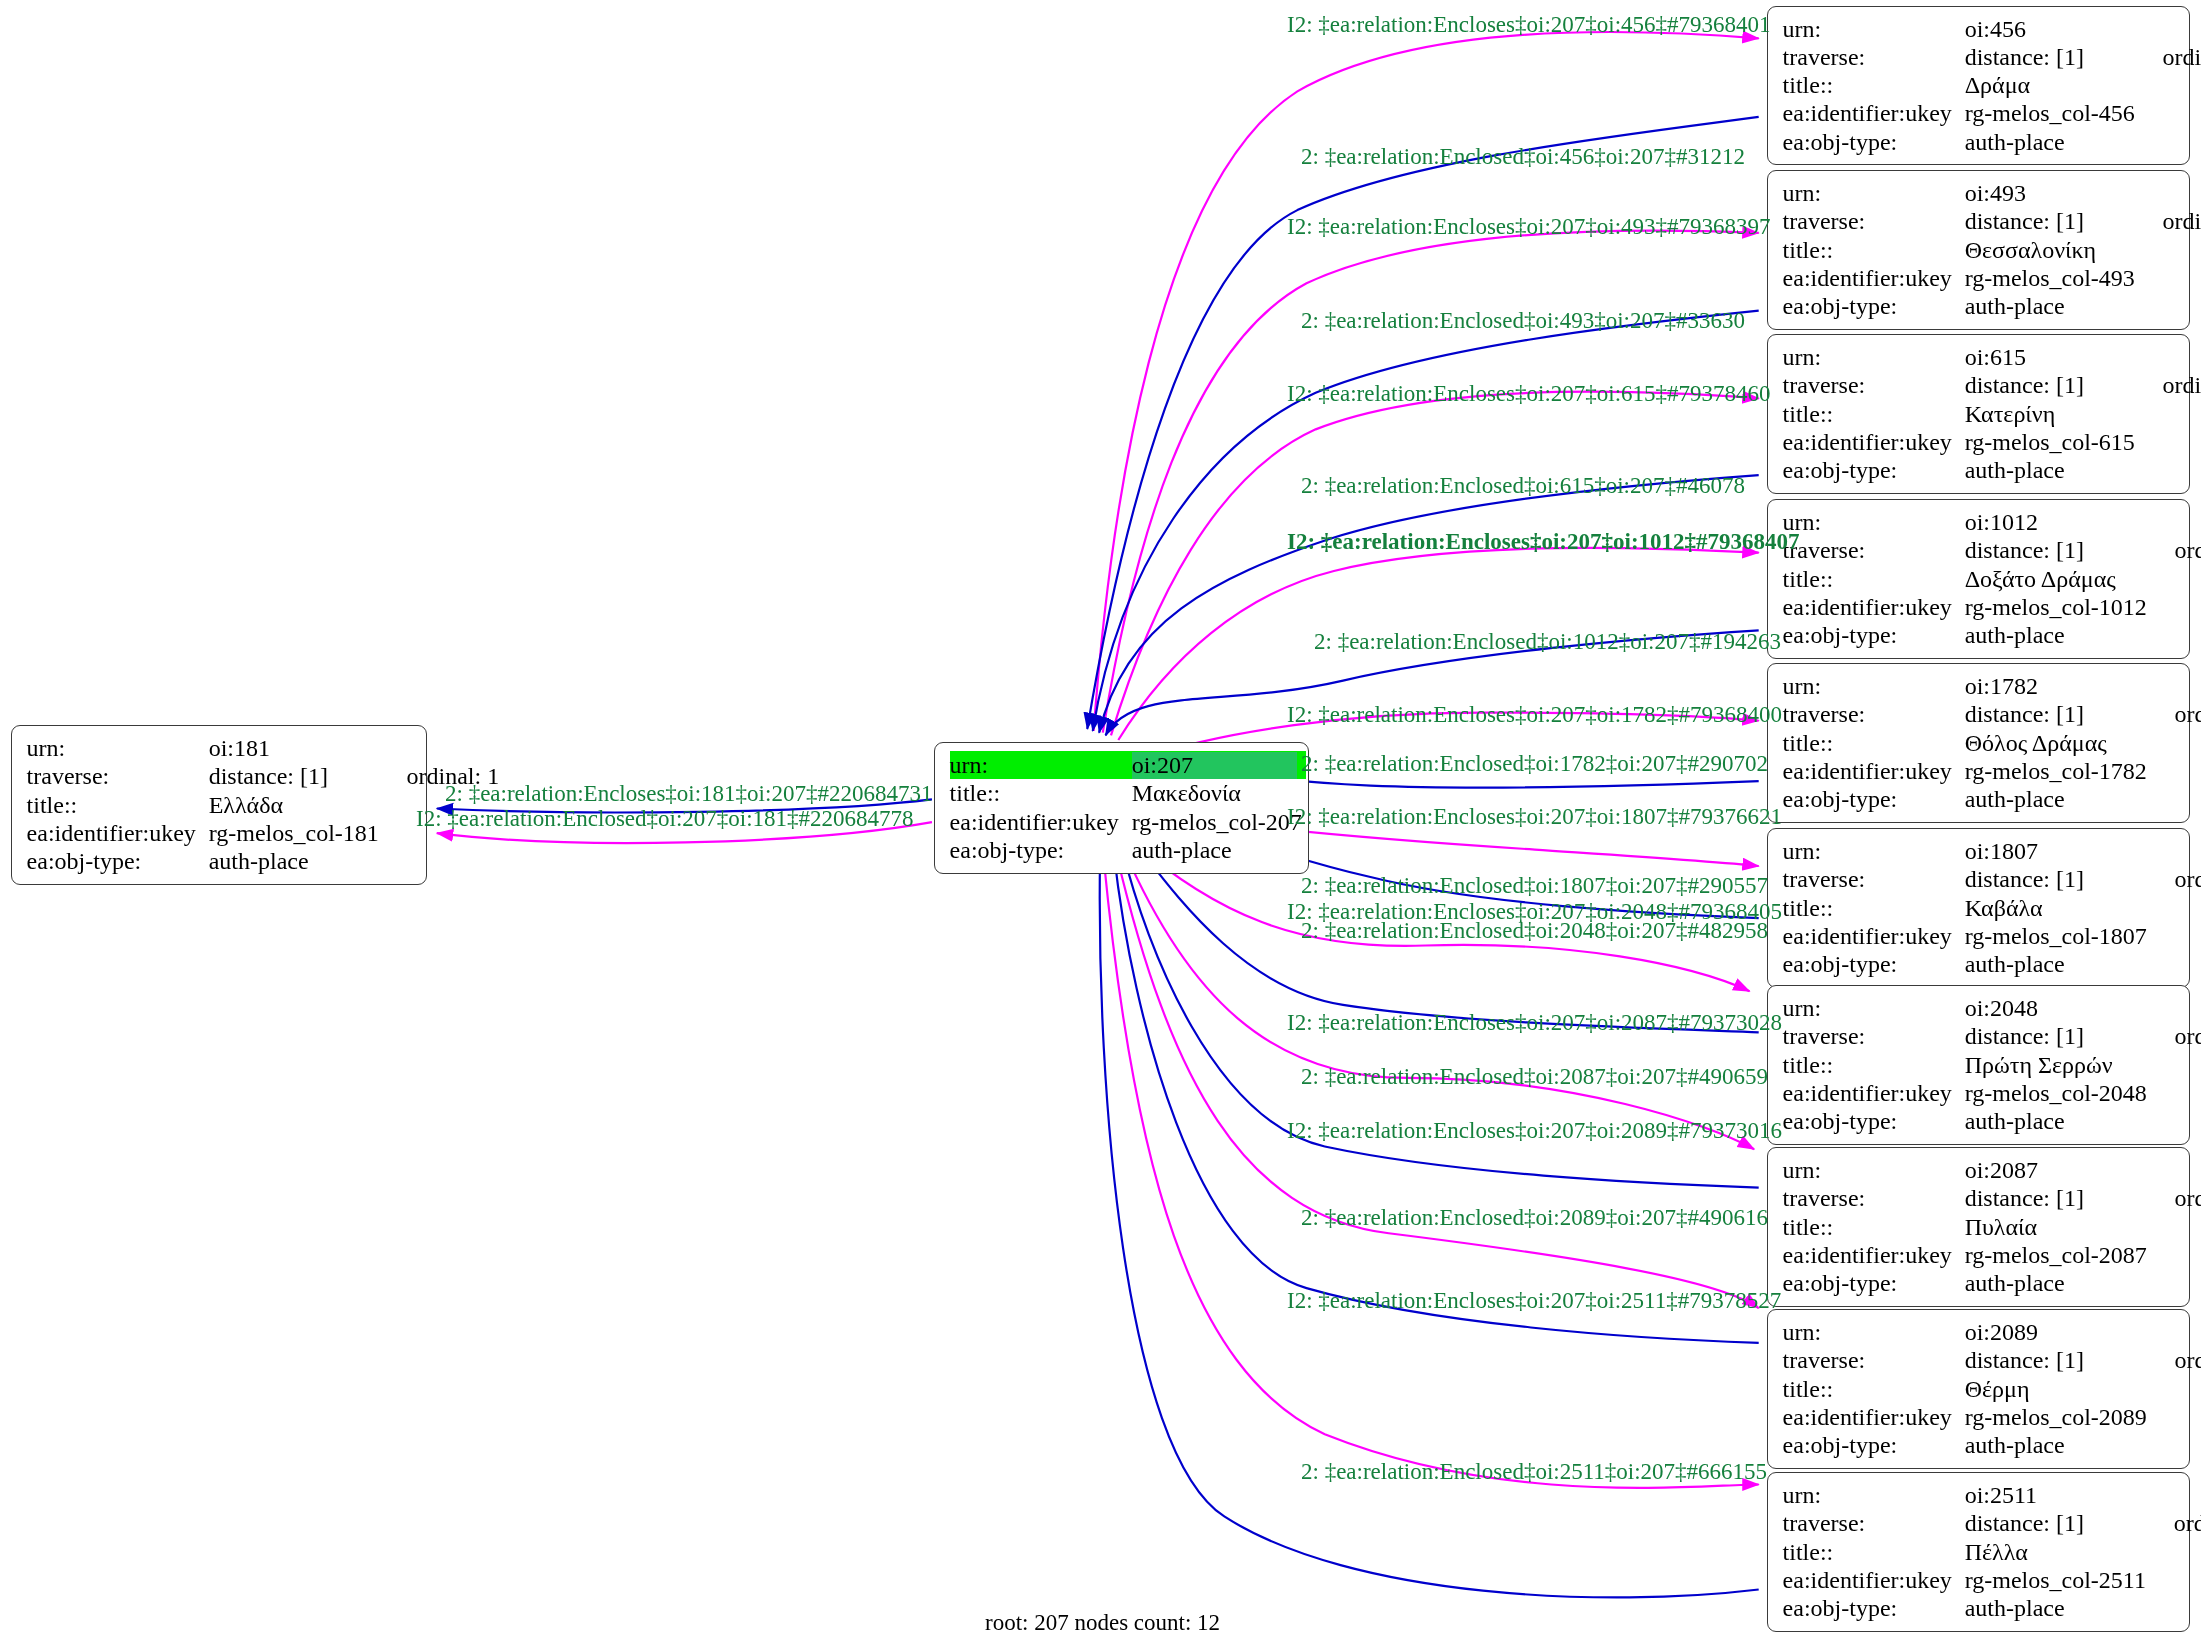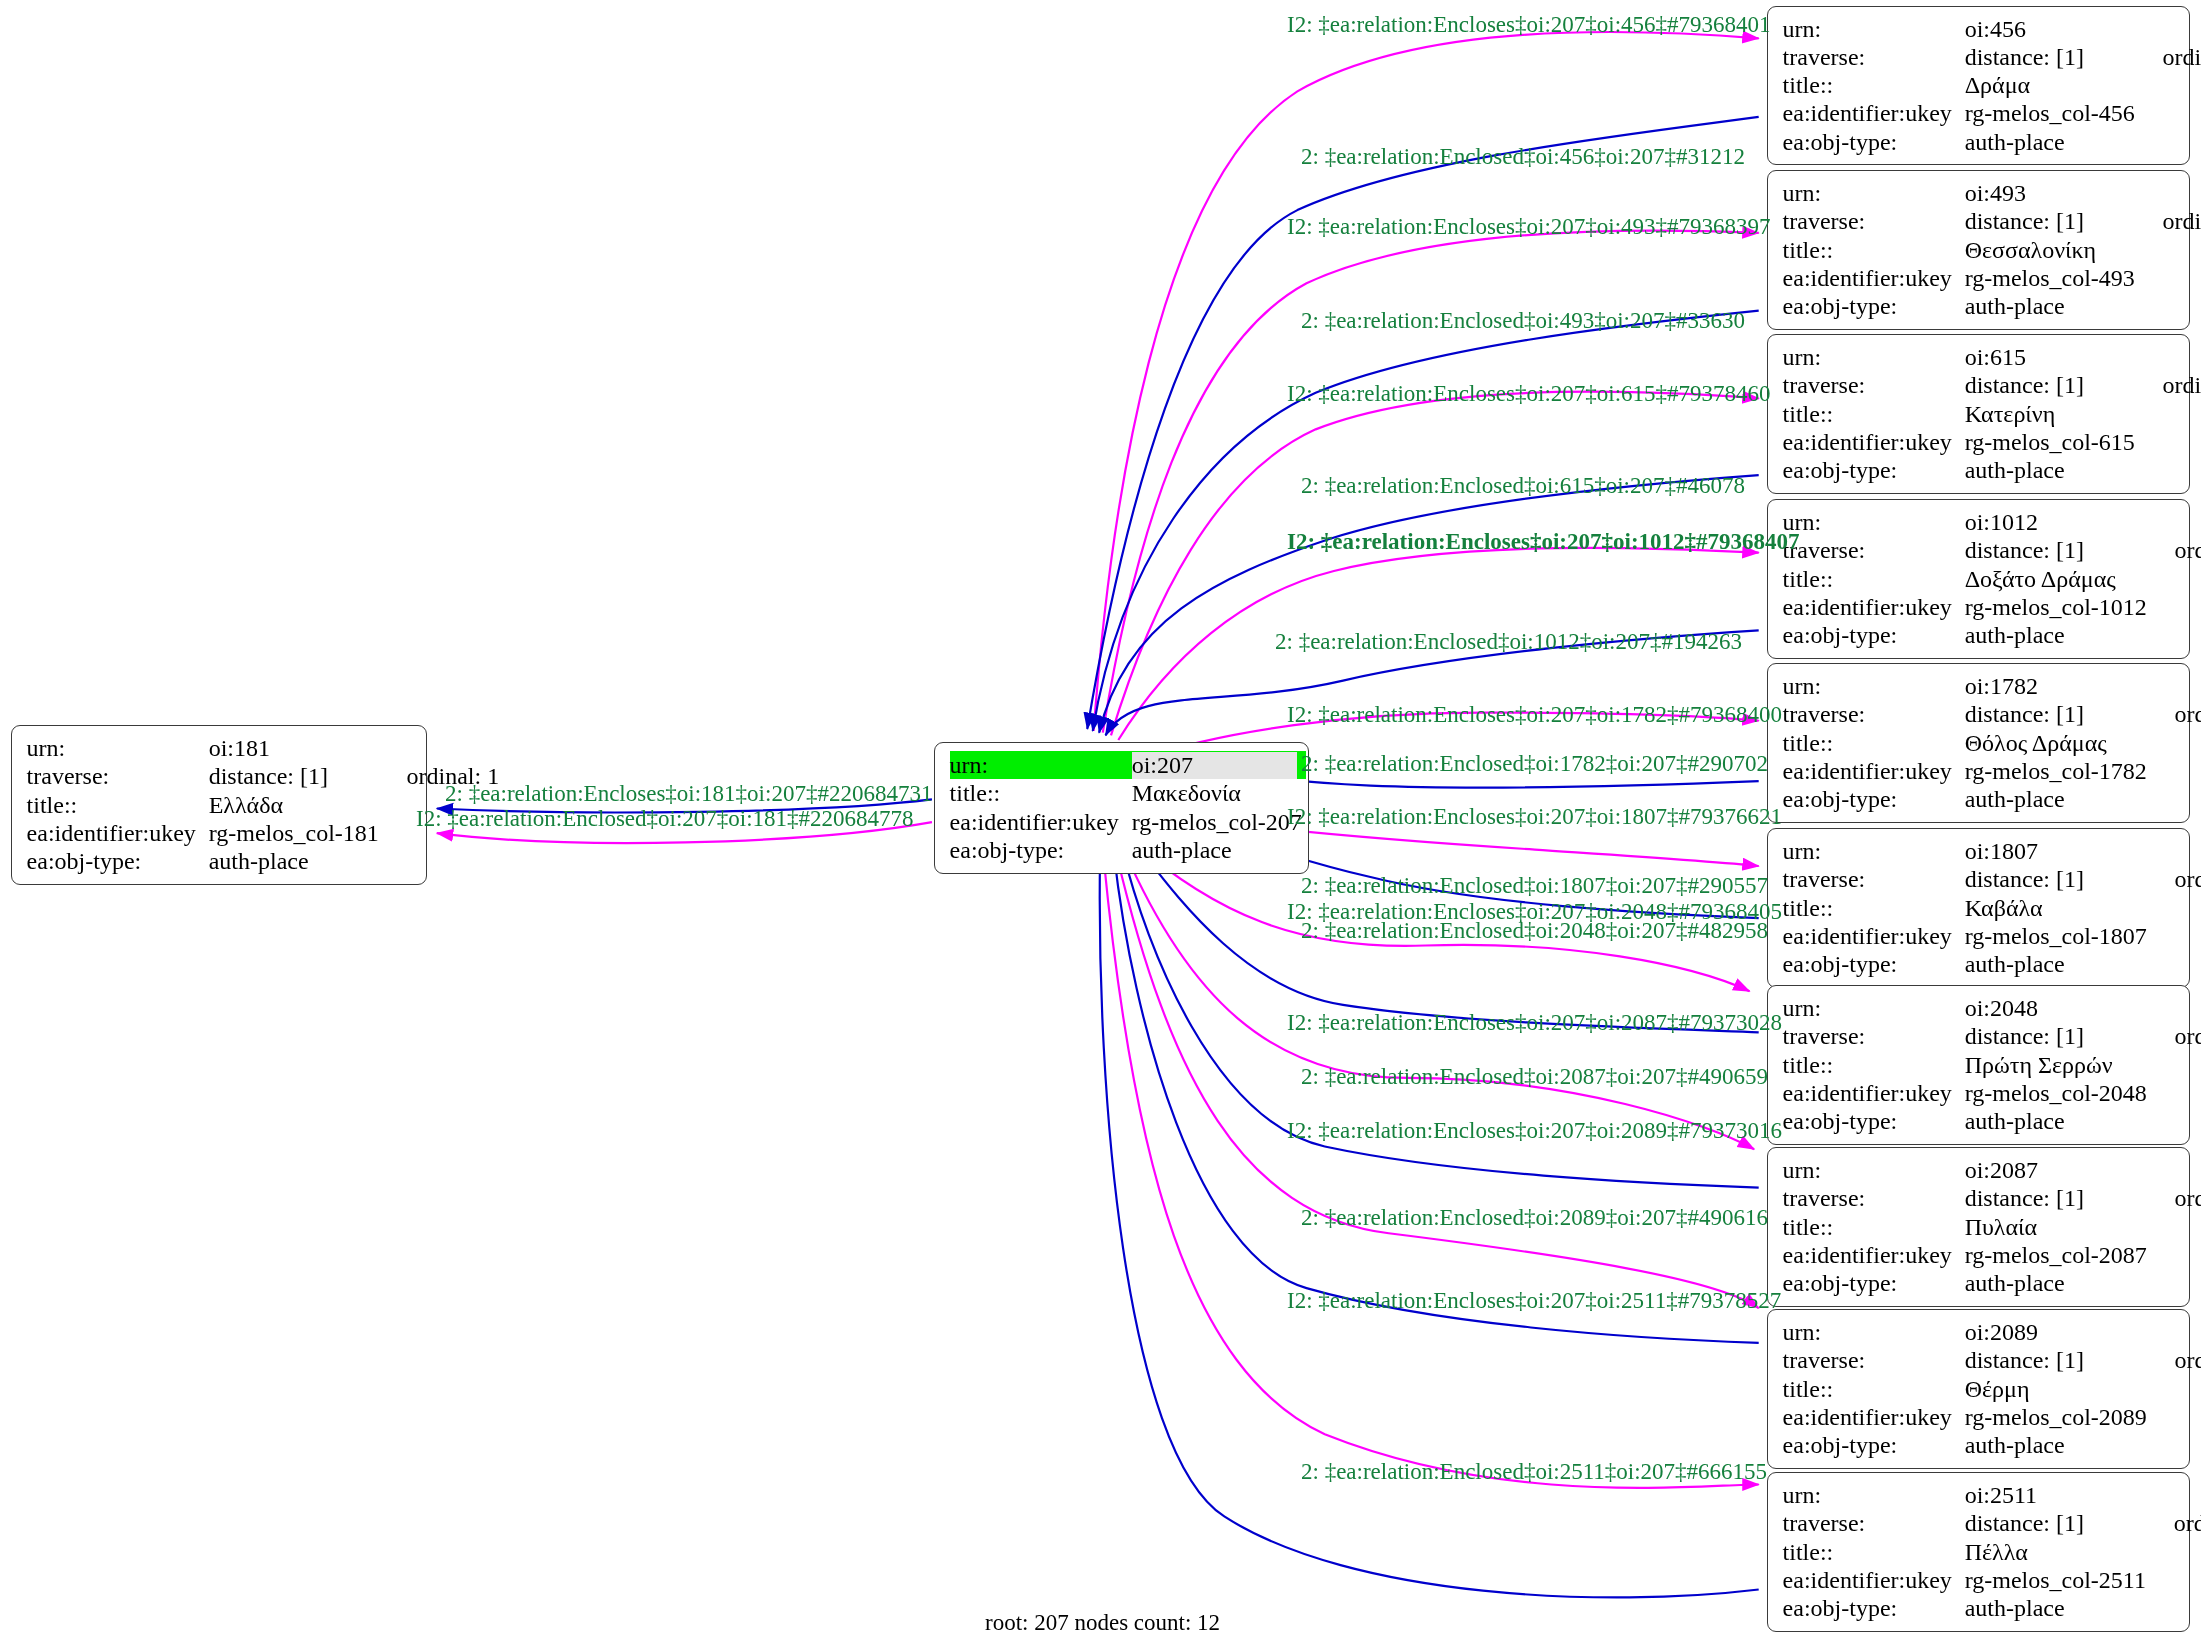--- a/index.html
+++ b/index.html
@@ -58,21 +58,21 @@
   }
   .hl td.k {
     padding-right: 0;
   }
   .hl-k {
     background: #00ee00;
     display: inline-block;
     padding-right: 101px;
   }
   .hl-v {
-    background: #e5e5e5;
+    background: #22c55e;
     display: inline-block;
     padding-right: 104px;
   }
   .edge-label {
     position: absolute;
     font-family: "Liberation Serif", "DejaVu Serif", serif;
     font-size: 23px;
     line-height: 25px;
     color: #15803d;
     white-space: nowrap;
@@ -510,21 +510,21 @@
   <div class="edge-label" style="left:1287px; top:12px;">I2: ‡ea:relation:Encloses‡oi:207‡oi:456‡#79368401</div>
   <div class="edge-label" style="left:1301px; top:144px;">2: ‡ea:relation:Enclosed‡oi:456‡oi:207‡#31212</div>
 
   <div class="edge-label" style="left:1287px; top:214px;">I2: ‡ea:relation:Encloses‡oi:207‡oi:493‡#79368397</div>
   <div class="edge-label" style="left:1301px; top:308px;">2: ‡ea:relation:Enclosed‡oi:493‡oi:207‡#33630</div>
 
   <div class="edge-label" style="left:1287px; top:381px;">I2: ‡ea:relation:Encloses‡oi:207‡oi:615‡#79378460</div>
   <div class="edge-label" style="left:1301px; top:473px;">2: ‡ea:relation:Enclosed‡oi:615‡oi:207‡#46078</div>
 
   <div class="edge-label" style="left:1287px; top:529px;font-weight:bold;">I2: ‡ea:relation:Encloses‡oi:207‡oi:1012‡#79368407</div>
-  <div class="edge-label" style="left:1275px; top:629px;">2: ‡ea:relation:Enclosed‡oi:1012‡oi:207‡#194263</div>
+  <div class="edge-label" style="left:1314px; top:629px;">2: ‡ea:relation:Enclosed‡oi:1012‡oi:207‡#194263</div>
 
   <div class="edge-label" style="left:1287px; top:702px;">I2: ‡ea:relation:Encloses‡oi:207‡oi:1782‡#79368400</div>
   <div class="edge-label" style="left:1301px; top:751px;">2: ‡ea:relation:Enclosed‡oi:1782‡oi:207‡#290702</div>
 
   <div class="edge-label" style="left:1287px; top:804px;">I2: ‡ea:relation:Encloses‡oi:207‡oi:1807‡#79376621</div>
   <div class="edge-label" style="left:1301px; top:873px;">2: ‡ea:relation:Enclosed‡oi:1807‡oi:207‡#290557</div>
 
   <div class="edge-label" style="left:1287px; top:899px;">I2: ‡ea:relation:Encloses‡oi:207‡oi:2048‡#79368405</div>
   <div class="edge-label" style="left:1301px; top:918px;">2: ‡ea:relation:Enclosed‡oi:2048‡oi:207‡#482958</div>
 

